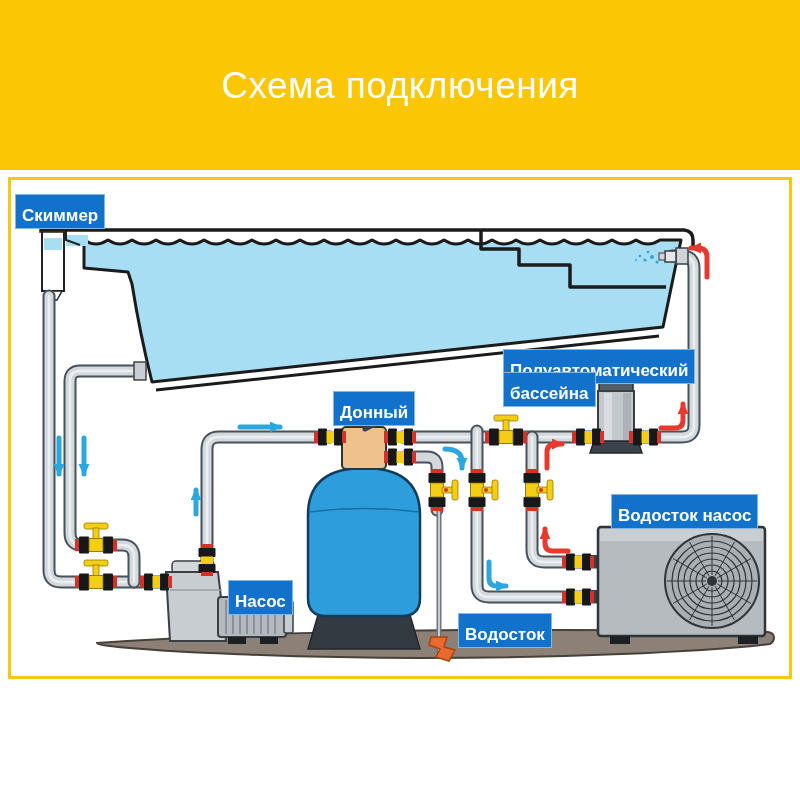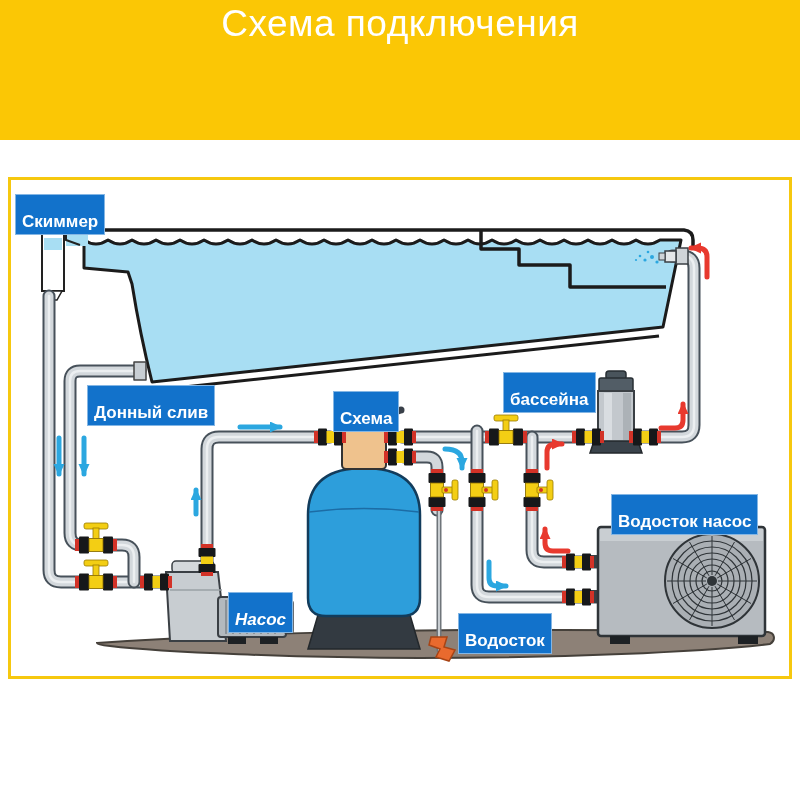--- a/index.html
+++ b/index.html
@@ -1,28 +1,28 @@
 <!DOCTYPE html>
 <html style="--header-bg: #FBC705; --frame-border: #F6C80F; --label-bg: #1272CB; --label-text: #FFFFFF; --water-blue: #A8DEF3; --pipe-gray: #D3D8DC; --pipe-outline: #47515A; --valve-yellow: #F3CE14; --valve-red: #D23227; --filter-blue: #2D9EDB; --multiport-tan: #EFC28D; --equipment-gray: #B6BBC0; --ground-brown: #8D8177; --arrow-blue: #2BA7E0; --arrow-red: #E8392E; --drain-orange: #E96A2E;"><head>
 <meta charset="utf-8">
 <style>
   :root{
     --header-bg:#FBC705; --frame-border:#F6C80F; --label-bg:#1272CB; --label-text:#FFFFFF;
   }
   html,body{margin:0;padding:0;background:#fff;}
   .stage{position:relative;width:800px;height:801px;background:#fff;overflow:hidden;
          font-family:"Liberation Sans",sans-serif;}
-  .header{position:absolute;left:0;top:0;width:800px;height:140px;background:var(--header-bg);
-          display:flex;flex-direction:column;align-items:center;justify-content:flex-start;}
+  .header{position:absolute;left:0;top:0;width:800px;height:170px;background:var(--header-bg);
+          display:flex;flex-direction:column;align-items:center;justify-content:center;}
   .header span{color:#fff;font-size:37px;line-height:47px;font-weight:normal;letter-spacing:.5px;}
   .frame{position:absolute;left:8px;top:177px;width:778px;height:496px;background:#fff;
          border:3px solid var(--frame-border);}
   svg.diagram{position:absolute;left:0;top:0;width:800px;height:801px;}
   .lbl{position:absolute;background:var(--label-bg);color:var(--label-text);
-       font-weight:bold;font-size:17px;line-height:20px;padding:17px 6px 2px;
+       font-weight:bold;font-size:17px;line-height:20px;padding:11px 6px 2px;
        white-space:nowrap;border:1px solid rgba(225,238,250,.55);}
 </style>
 </head>
 <body>
 
 <div class="stage">
 
   <div class="header">
     <span>Схема подключения</span>
   </div>
@@ -330,20 +330,20 @@
       <g stroke="#E8392E" stroke-width="5">
         <path d="M568,551 L553,551 Q545,551 545,543 L545,529" marker-end="url(#ar)"></path>
         <path d="M547,468 L547,452 Q547,444 556,444 L562,444" marker-end="url(#ar)"></path>
         <path d="M661,428 L675,428 Q683,428 683,420 L683,404" marker-end="url(#ar)"></path>
         <path d="M707,277 L707,257 Q707,248 698,248 L691,248" marker-end="url(#ar)"></path>
       </g>
     </g>
   </svg>
 
   <div class="lbl" style="left:15px;top:194px;">Скиммер</div>
-  <div class="lbl" style="left:87px;top:385px;">Донный слив</div>
-  <div class="lbl" style="left:333px;top:391px;">Схема</div>
+  <div class="lbl" style="left:333px;top:391px;">Донный</div>
+  <div class="lbl" style="left:503px;top:349px;">Полуавтоматический</div>
   <div class="lbl" style="left:503px;top:372px;">бассейна</div>
-  <div class="lbl" style="left:228px;top:592px;font-style:italic;">Насос</div>
+  <div class="lbl" style="left:228px;top:580px;">Насос</div>
   <div class="lbl" style="left:611px;top:494px;">Водосток насос</div>
   <div class="lbl" style="left:458px;top:613px;text-align:right;">Водосток</div>
 
 </div>
 
 </body></html>

